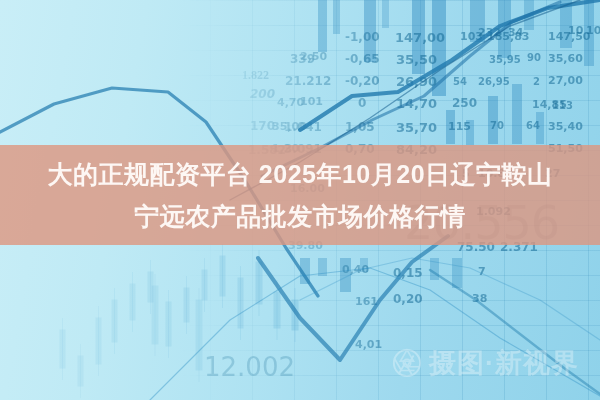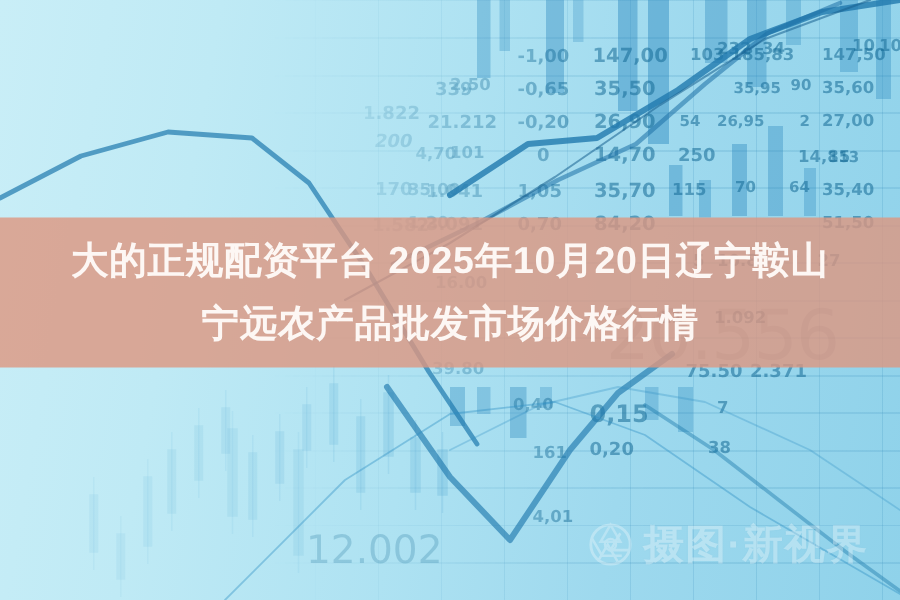--- a/index.html
+++ b/index.html
@@ -227,26 +227,26 @@
       <div class="num" style="left: 272px; top: 120px; font-size: 11px;">35,00</div>
       <div class="num" style="left: 396px; top: 142px; font-size: 13px;">84,20</div>
       <div class="num" style="left: 548px; top: 142px; font-size: 11px;">51,50</div>
       <div class="num" style="left: 345px; top: 142px; font-size: 12px;">0,70</div>
       <div class="num" style="left: 284px; top: 142px; font-size: 12px;">3.091</div>
       <div class="num" style="left: 272px; top: 142px; font-size: 11px;">1,20</div>
       <div class="num" style="left: 478px; top: 26px; font-size: 11px;">232</div>
       <div class="num" style="left: 508px; top: 26px; font-size: 11px;">34</div>
       <div class="num" style="left: 528px; top: 24px; font-size: 11px; margin-left: 40px;">10</div>
       <div class="num" style="left: 586px; top: 24px; font-size: 11px;">100</div>
-      <div class="num" style="left: 242px; top: 68px; font-size: 12px;">1.822</div>
+      <div class="num" style="left: 242px; top: 68px; font-size: 12px; font-family: Liberation Serif, serif;">1.822</div>
       <div class="num" style="left: 250px; top: 87px; font-size: 12px; font-style: italic;">200</div>
       <div class="num" style="left: 250px; top: 119px; font-size: 12px;">170</div>
       <div class="num" style="left: 248px; top: 143px; font-size: 12px;">1.582</div>
       <div class="num" style="left: 342px; top: 263px; font-size: 11px;">0,40</div>
-      <div class="num" style="left: 393px; top: 266px; font-size: 16px;">0,15</div>
+      <div class="num" style="left: 393px; top: 266px; font-size: 12px;">0,15</div>
       <div class="num" style="left: 393px; top: 292px; font-size: 12px;">0,20</div>
       <div class="num" style="left: 355px; top: 275px; font-size: 11px; margin-top: 20px;">161</div>
       <div class="num" style="left: 355px; top: 297px; font-size: 11px; margin-top: 41px;">4,01</div>
       <div class="num" style="left: 478px; top: 265px; font-size: 11px;">7</div>
       <div class="num" style="left: 472px; top: 292px; font-size: 11px;">38</div>
       <div class="num" style="left: 457px; top: 240px; font-size: 12px;">75.50</div>
       <div class="num" style="left: 500px; top: 240px; font-size: 12px;">2.371</div>
       <div class="num" style="left: 476px; top: 205px; font-size: 11px;">1.092</div>
       <div class="num" style="left: 440px; top: 205px; font-size: 11px;">11</div>
       <div class="num" style="left: 478px; top: 167px; font-size: 11px;">10.80</div>

